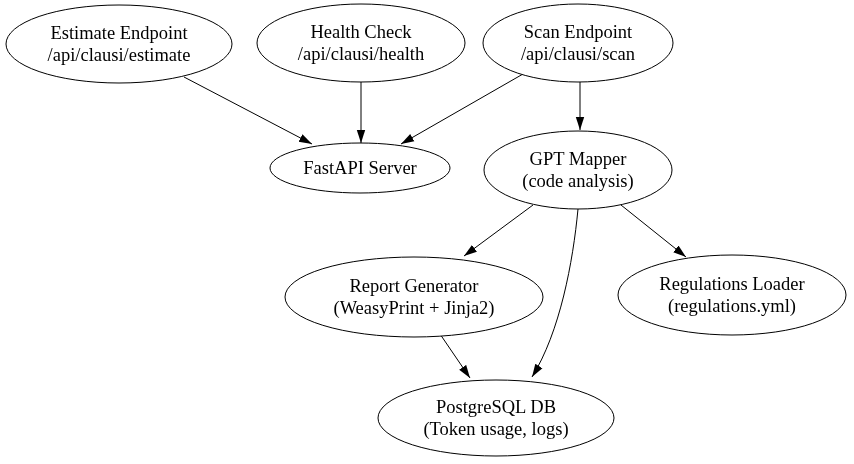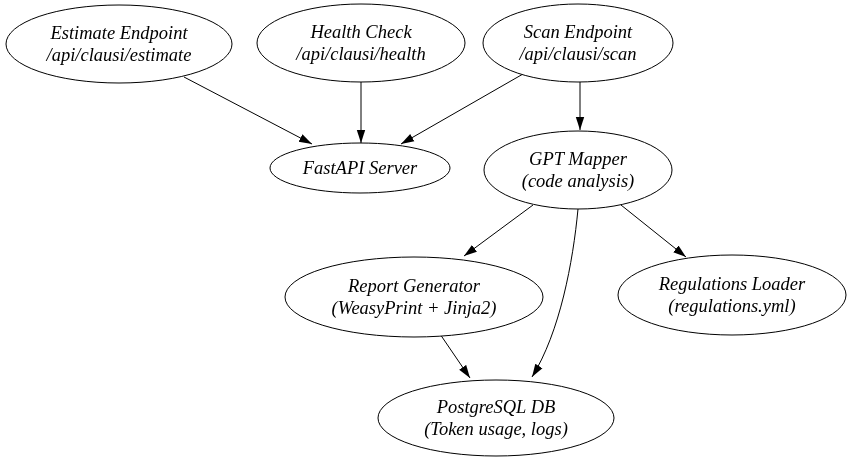--- a/index.html
+++ b/index.html
@@ -7,21 +7,20 @@
     padding: 0;
     background: #ffffff;
     font-family: "Liberation Serif", "DejaVu Serif", serif;
   }
   .stage {
     width: 854px;
     height: 464px;
     position: relative;
     background: #ffffff;
     overflow: hidden;
-    font-style: italic;
   }
   svg { display: block; }
   .node-shape {
     fill: #ffffff;
     stroke: #000000;
     stroke-width: 1;
   }
   .node-label {
     font-family: "Liberation Serif", "DejaVu Serif", serif;
     font-size: 18.5px;

